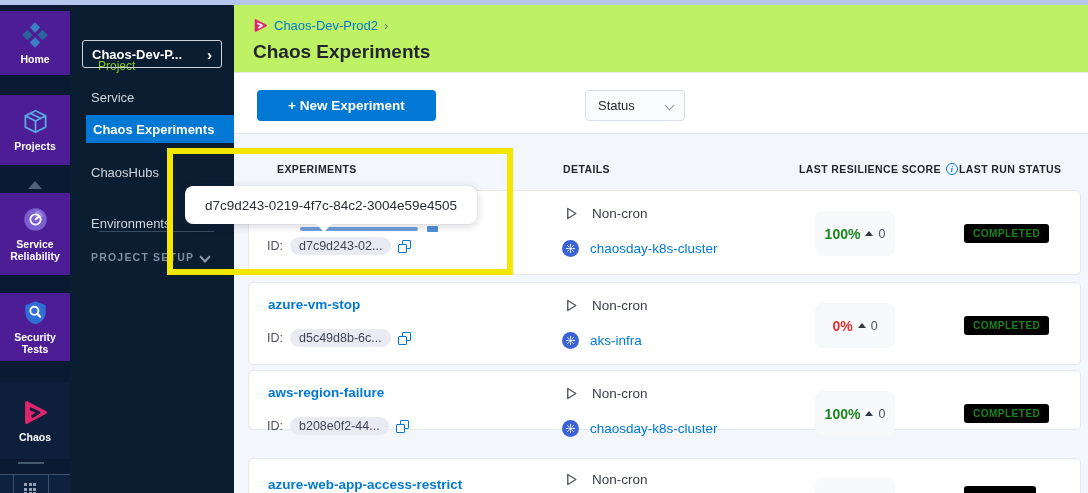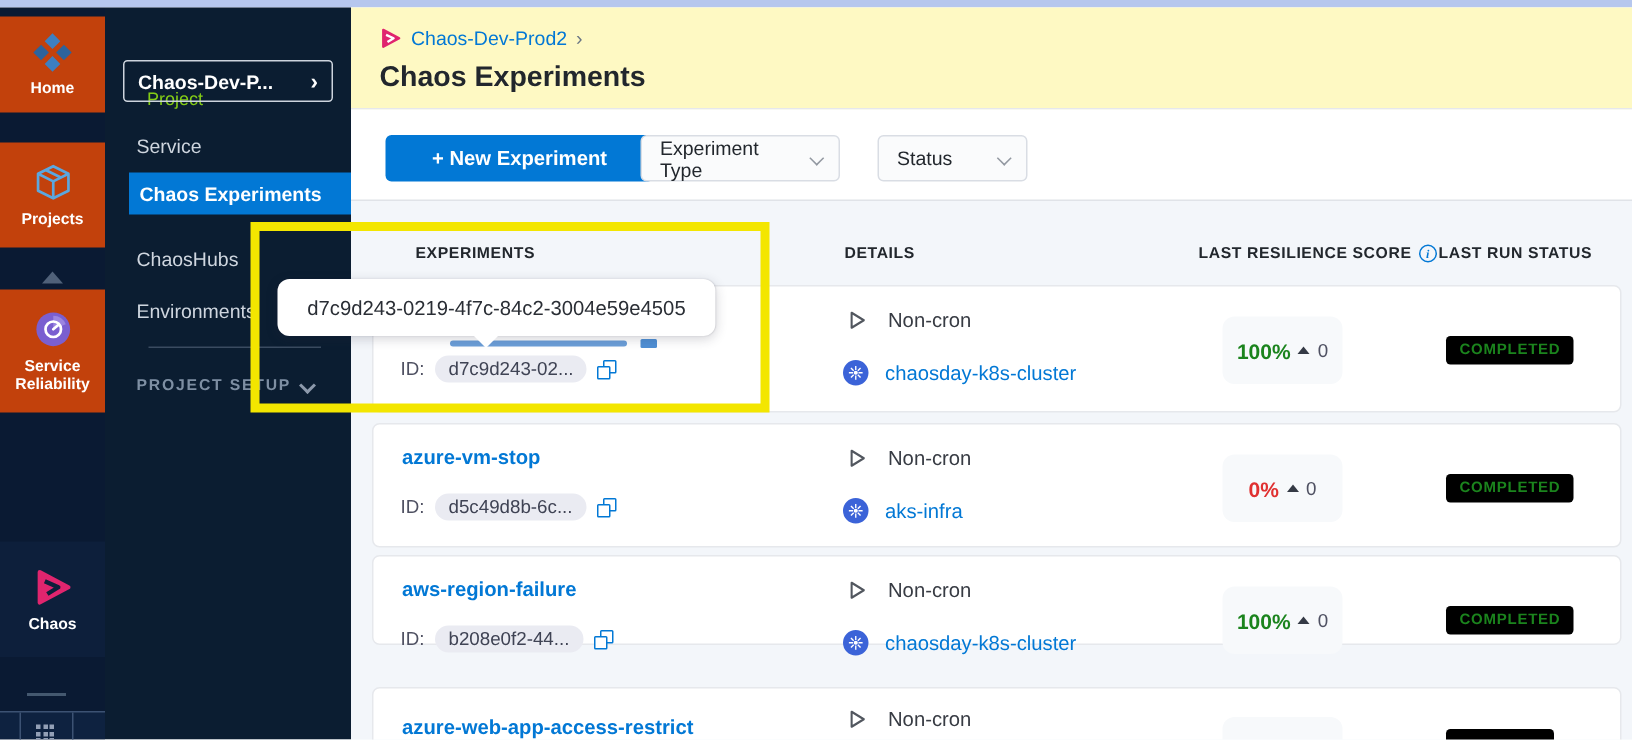--- a/index.html
+++ b/index.html
@@ -4,27 +4,27 @@
 <style>
   * { margin:0; padding:0; box-sizing:border-box; }
   html,body { width:1088px; height:493px; overflow:hidden; }
   body { position:relative; font-family:"Liberation Sans","DejaVu Sans",sans-serif; background:#fff; color:#22272d; }
 
   
   .top-strip { position:absolute; left:0; top:0; width:1088px; height:5px; background:#b6c7ee; }
 
   
   .rail { position:absolute; left:0; top:5px; width:70px; height:488px; background:#0a1a33; }
-  .rail-tile { position:absolute; left:0; width:70px; display:flex; flex-direction:column; align-items:center; justify-content:center; gap:5px; background:#c2410c; cursor:pointer; }
+  .rail-tile { position:absolute; left:0; width:70px; display:flex; flex-direction:column; align-items:center; justify-content:center; gap:5px; background:#4c1d95; cursor:pointer; }
   .rail-tile .lbl { color:#fff; font-size:10.5px; font-weight:bold; text-align:center; line-height:12px; }
   .tile-home { top:6px; height:64px; }
   .tile-projects { top:90px; height:70px; }
   .tile-sr { top:188px; height:82px; }
   .tile-st { top:288px; height:68px; }
-  .tile-chaos { top:356px; height:77px; background:#0d1f3b; }
+  .tile-chaos { top:377px; height:77px; background:#0d1f3b; }
   .rail-up { position:absolute; left:28px; top:176px; width:0; height:0; border-left:7px solid transparent; border-right:7px solid transparent; border-bottom:8px solid #506179; }
   .rail-divider { position:absolute; left:18px; top:457px; width:26px; height:0; border-top:2px solid #44586f; }
   .rail-bottom { position:absolute; left:0; top:469px; width:70px; height:19px; border-top:1px solid #3c5273; background:#0e2240; }
   .rail-bottom .vline { position:absolute; top:0; width:0; height:19px; border-left:1px solid #3c5273; }
   .grid-icon { position:absolute; left:24px; top:8px; width:13px; height:13px; display:grid; grid-template-columns:repeat(3,3px); grid-template-rows:repeat(3,3px); gap:1.5px; }
   .grid-icon i { background:#93a0b6; }
 
   
   .pnav { position:absolute; left:70px; top:5px; width:164px; height:488px; background:#0b1d31; }
   .pnav .project-label { position:absolute; left:28px; top:17px; font-size:12px; color:#84cc16;margin-top:37px; }
@@ -33,21 +33,21 @@
   .project-select .chev { color:#fff; font-size:15px; font-weight:bold; line-height:1; }
   .pnav-item { position:absolute; left:21px; color:#cfd6df; font-size:13px; cursor:pointer; white-space:nowrap; }
   .pnav-selected { position:absolute; left:16px; top:110px; width:148px; height:28px; background:#0278d5; display:flex; align-items:center; cursor:pointer; }
   .pnav-selected span { color:#fff; font-size:13px; font-weight:bold; margin-left:7px; white-space:nowrap; }
   .pnav-divider { position:absolute; left:29px; top:226px; width:115px; border-top:1px solid #3a4b60; }
   .psetup { position:absolute; left:21px; top:246px; color:#7e8fa3; font-size:10.5px; font-weight:bold; letter-spacing:1.2px; cursor:pointer; }
   .psetup-chev { position:absolute; left:131px; top:248px; width:8px; height:8px; border-right:2px solid #8c99ab; border-bottom:2px solid #8c99ab; transform:rotate(45deg); cursor:pointer; }
 
   
   .main { position:absolute; left:234px; top:5px; width:854px; height:488px; background:#f3f6fa; }
-  .mheader { position:absolute; left:0; top:0; width:854px; height:68px; background:#fef9c3; border-bottom:1px solid #e6e8ec; }
+  .mheader { position:absolute; left:0; top:0; width:854px; height:68px; background:#bef264; border-bottom:1px solid #e6e8ec; }
   .crumb { position:absolute; left:19px; top:13px; display:flex; align-items:center; gap:6px; }
   .crumb a { color:#0278d5; font-size:13px; text-decoration:none; cursor:pointer; }
   .crumb .sep { color:#6b7785; font-size:13px; }
   .ptitle { position:absolute; left:19px; top:36px; font-size:19px; font-weight:bold; color:#22272d; }
 
   .toolbar { position:absolute; left:0; top:68px; width:854px; height:61px; background:#fff; border-bottom:1px solid #e0e3e8; }
   .btn-new { position:absolute; left:23px; top:17px; height:31px; padding:0 31px; background:#0278d5; color:#fff; border:none; border-radius:4px; font-family:inherit; font-size:13.5px; font-weight:bold; cursor:pointer; }
   .filter { position:absolute; top:17px; height:31px; background:#fafbfc; border:1px solid #d9dde4; border-radius:4px; display:flex; align-items:center; padding:0 30px 0 12px; font-size:13px; color:#22272d; cursor:pointer; }
   .filter .fchev { position:absolute; right:11px; top:11px; width:7px; height:7px; border-right:1.5px solid #9298a1; border-bottom:1.5px solid #9298a1; transform:rotate(45deg); }
   .f1 { left:193px; width:133px; } .f2 { left:351px; width:100px; } .f3 { left:469px; width:177px; }
@@ -118,20 +118,28 @@
   <div class="rail-up"></div>
   <div class="rail-tile tile-sr">
     <svg class="icon-svg" width="27" height="27" viewBox="0 0 24 24">
       <circle cx="12" cy="12" r="10" fill="#7a5fd0"></circle>
       <path d="M12 12 L12 4 A8 8 0 0 1 19.4 9.1 Z" fill="#9b85e0"></path>
       <circle cx="12" cy="12" r="4.6" fill="none" stroke="#fff" stroke-width="1.6"></circle>
       <path d="M12 12 L14.6 9.8" stroke="#fff" stroke-width="1.6" stroke-linecap="round"></path>
     </svg>
     <span class="lbl" style="width:56px;">Service Reliability</span>
   </div>
+  <div class="rail-tile tile-st">
+    <svg class="icon-svg" width="27" height="27" viewBox="0 0 24 24">
+      <path d="M12 2 L21 5.5 L21 12 C21 17.5 17 21 12 22.5 C7 21 3 17.5 3 12 L3 5.5 Z" fill="#2f6fd6"></path>
+      <circle cx="11" cy="10.5" r="3.6" fill="none" stroke="#fff" stroke-width="1.7"></circle>
+      <path d="M13.6 13.2 L16.2 15.8" stroke="#fff" stroke-width="1.9" stroke-linecap="round"></path>
+    </svg>
+    <span class="lbl">Security Tests</span>
+  </div>
   <div class="rail-tile tile-chaos">
     <svg class="icon-svg" width="27" height="27" viewBox="0 0 24 24">
       <path d="M4 3 L21 12 L4 21 Z" fill="#e0256e" stroke="#e0256e" stroke-width="2.5" stroke-linejoin="round"></path>
       <path d="M7 8.5 L15 12 L8.5 16" fill="none" stroke="#0d1f3b" stroke-width="2.6" stroke-linejoin="round"></path>
     </svg>
     <span class="lbl">Chaos</span>
   </div>
   <div class="rail-divider"></div>
   <div class="rail-bottom">
     <span class="vline" style="left:13px;"></span>
@@ -154,45 +162,41 @@
   <div class="project-label">Project</div>
   <div class="project-select">
     <span class="pname">Chaos-Dev-P...</span>
     <span class="chev">›</span>
   </div>
   <div class="pnav-item" style="top:85px;">Service</div>
   <div class="pnav-selected">
     <span>Chaos Experiments</span>
   </div>
   <div class="pnav-item" style="top:160px;">ChaosHubs</div>
-  <div class="pnav-item" style="top:195px;">Environments</div>
+  <div class="pnav-item" style="top:211px;">Environments</div>
   <div class="pnav-divider"></div>
   <div class="psetup">PROJECT SETUP</div>
   <div class="psetup-chev"></div>
 </nav>
 
 <main class="main">
   <div class="mheader">
     <div class="crumb">
       <svg width="15" height="15" viewBox="0 0 24 24">
         <path d="M4 3 L21 12 L4 21 Z" fill="#e0256e" stroke="#e0256e" stroke-width="2.5" stroke-linejoin="round"></path>
         <path d="M7 8.5 L15 12 L8.5 16" fill="none" stroke="#ffffff" stroke-width="2.6" stroke-linejoin="round"></path>
       </svg>
       <a>Chaos-Dev-Prod2</a>
       <span class="sep">›</span>
     </div>
     <div class="ptitle">Chaos Experiments</div>
   </div>
 
   <div class="toolbar">
     <button class="btn-new">+ New Experiment</button>
-    <div class="filter f1">
-      <span>Experiment Type</span>
-      <span class="fchev"></span>
-    </div>
     <div class="filter f2">
       <span>Status</span>
       <span class="fchev"></span>
     </div>
   </div>
 
   <div class="thead h1">EXPERIMENTS</div>
   <div class="thead h2">DETAILS</div>
   <div class="thead h3">
     <span>LAST RESILIENCE SCORE</span>

